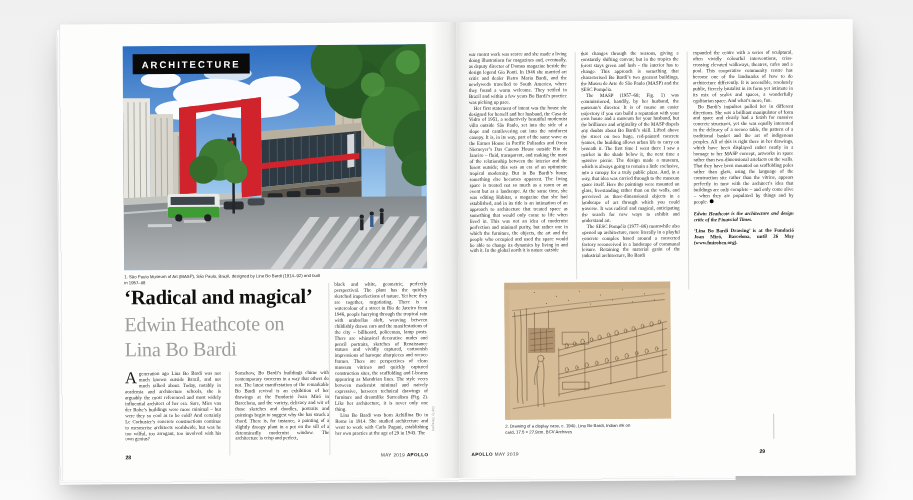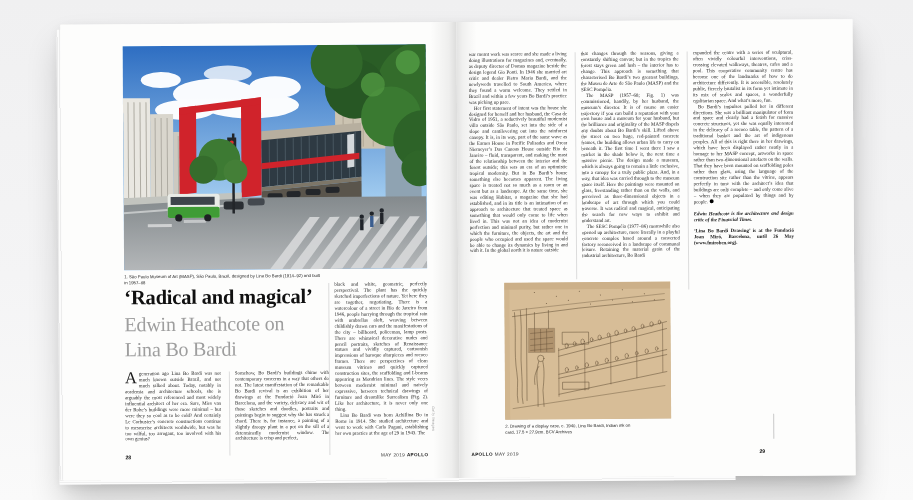--- a/index.html
+++ b/index.html
@@ -188,20 +188,21 @@
           </g>
           <g>
             <circle cx="238" cy="172" r="2.2" fill="#20242a"></circle>
               <rect x="236.3" y="174.5" width="3.4" height="11" fill="#20242a"></rect>
             <circle cx="248" cy="169" r="2.2" fill="#20242a"></circle>
               <rect x="246.3" y="171.5" width="3.4" height="11" fill="#3a5d8f"></rect>
             <circle cx="258" cy="166" r="2.2" fill="#20242a"></circle>
               <rect x="256.3" y="168.5" width="3.4" height="11" fill="#20242a"></rect>
           </g>
         </svg>
+        <div class="tag">ARCHITECTURE</div>
       </div>
 
       <div class="abs caption" style="left:62px;top:250px;width:200px;">1. São Paulo Museum of Art (MASP), São Paulo, Brazil, designed by Lina Bo Bardi (1914–92) and built in 1957–68</div>
 
       <div class="abs headline" style="left:62px;top:262px;width:215px;">‘Radical and magical’</div>
 
       <div class="abs standfirst" style="left:62px;top:288px;width:215px;">
         <div>Edwin Heathcote on</div>
         <div>Lina Bo Bardi</div>
       </div>

